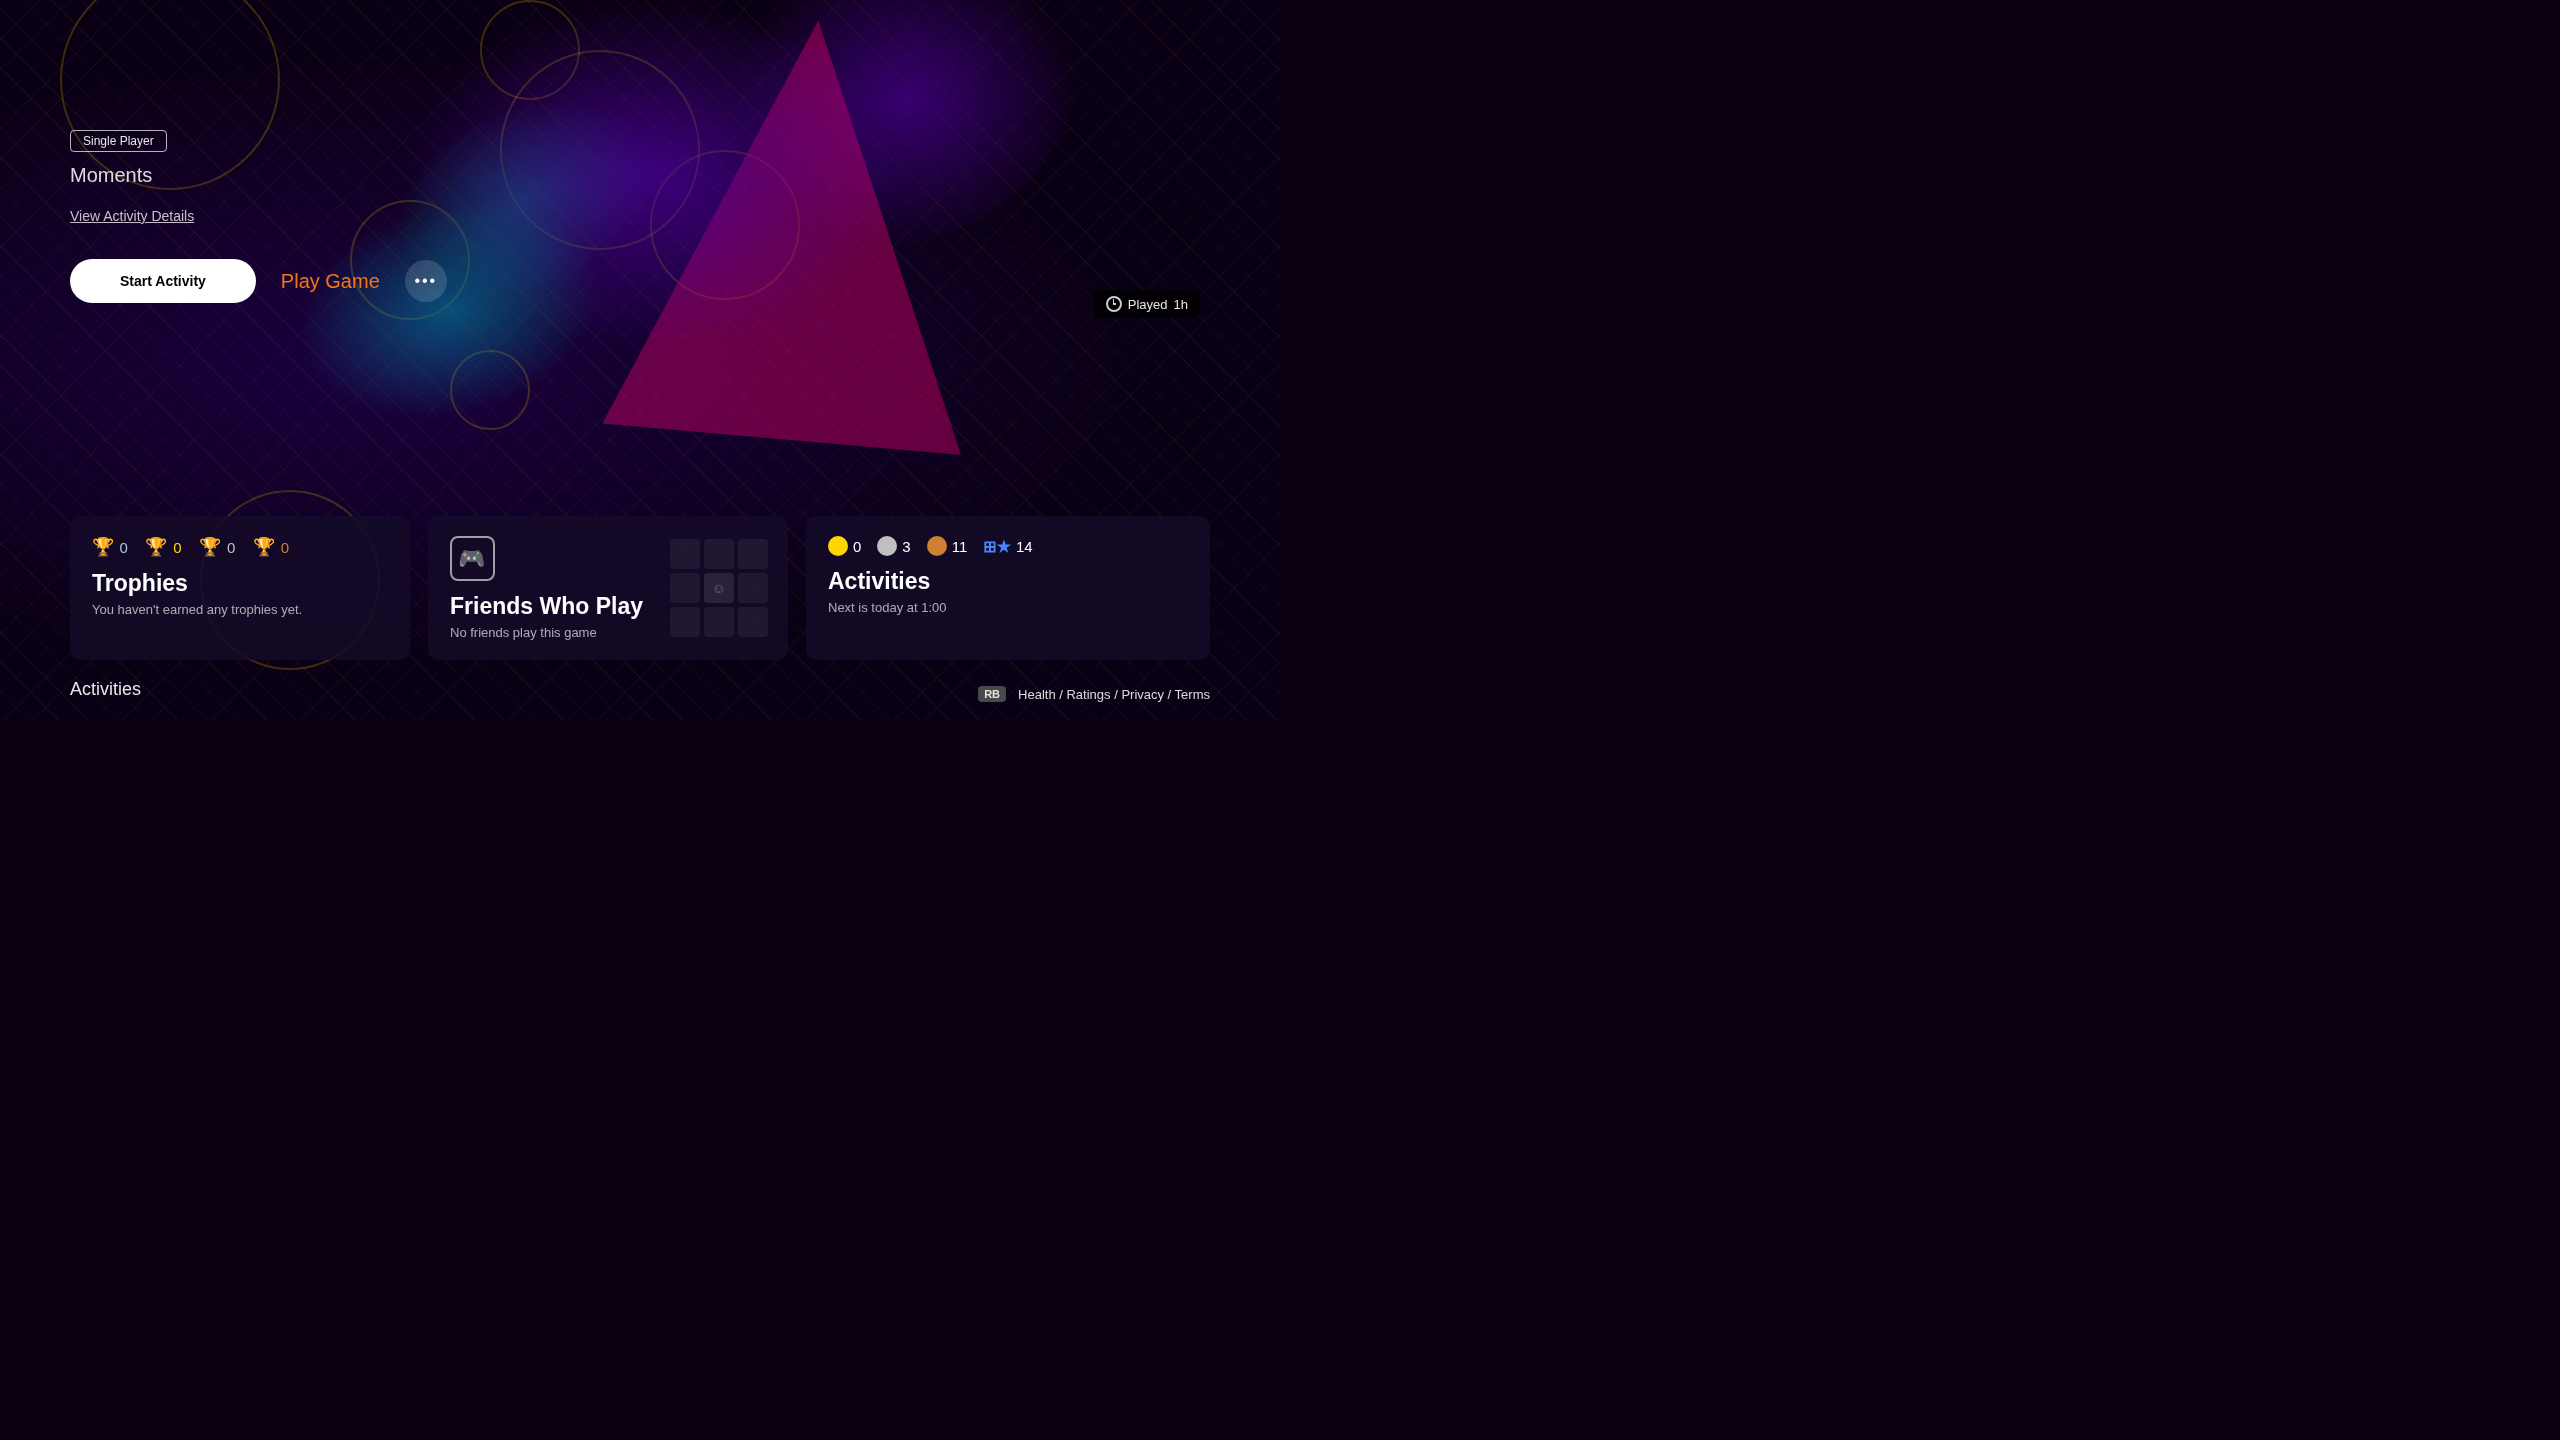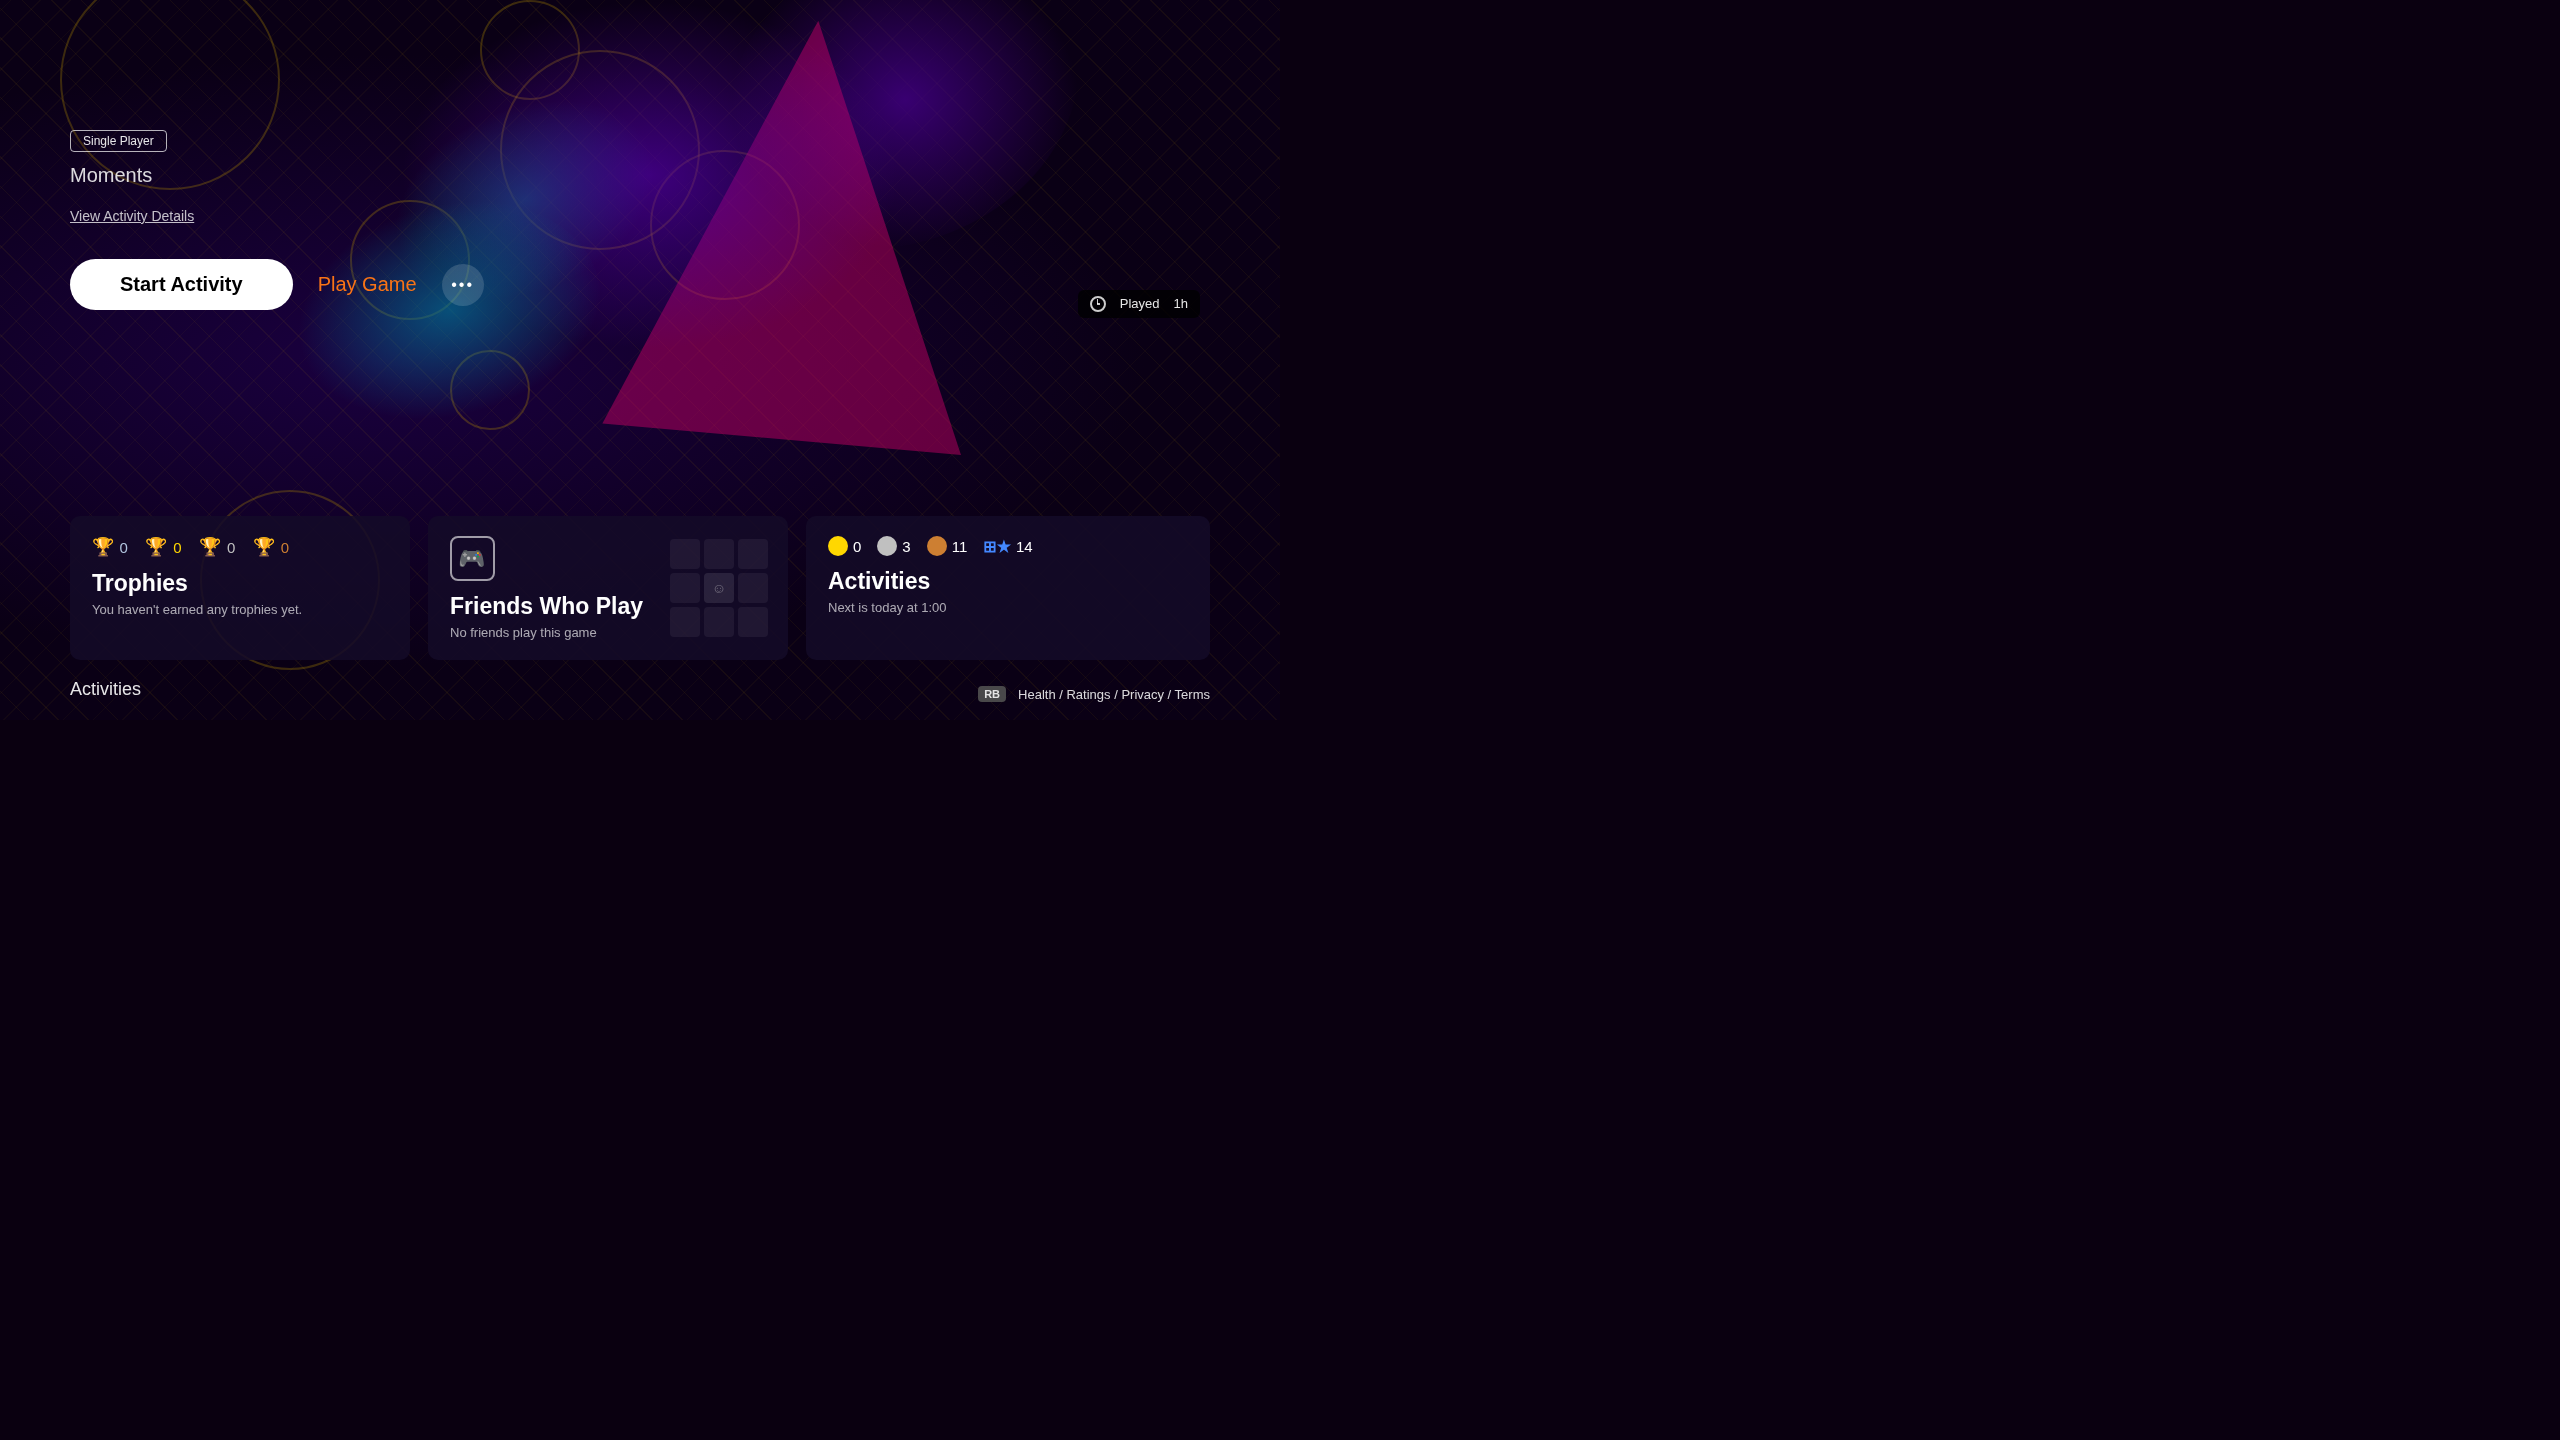--- a/index.html
+++ b/index.html
@@ -141,21 +141,21 @@
       gap: 25px;
       margin-bottom: 40px;
     }
 
     .btn-start {
       background: white;
       color: black;
       border: none;
       border-radius: 30px;
       padding: 14px 50px;
-      font-size: 20px;
+      font-size: 14px;
       font-weight: 600;
       cursor: pointer;
       white-space: nowrap;
     }
 
     .btn-play {
       background: transparent;
       color: #f97316;
       border: none;
       font-size: 20px;
@@ -180,22 +180,22 @@
 
     
     .played-badge {
       position: absolute;
       top: 290px;
       right: 80px;
       background: rgba(0,0,0,0.75);
       border-radius: 6px;
       padding: 6px 12px;
       display: flex;
-      align-items: flex-start;
-      gap: 14px;
+      align-items: center;
+      gap: 6px;
       font-size: 13px;
       color: rgba(255,255,255,0.9);
     }
 
     .clock-icon {
       width: 16px;
       height: 16px;
       border: 2px solid rgba(255,255,255,0.8);
       border-radius: 50%;
       position: relative;

